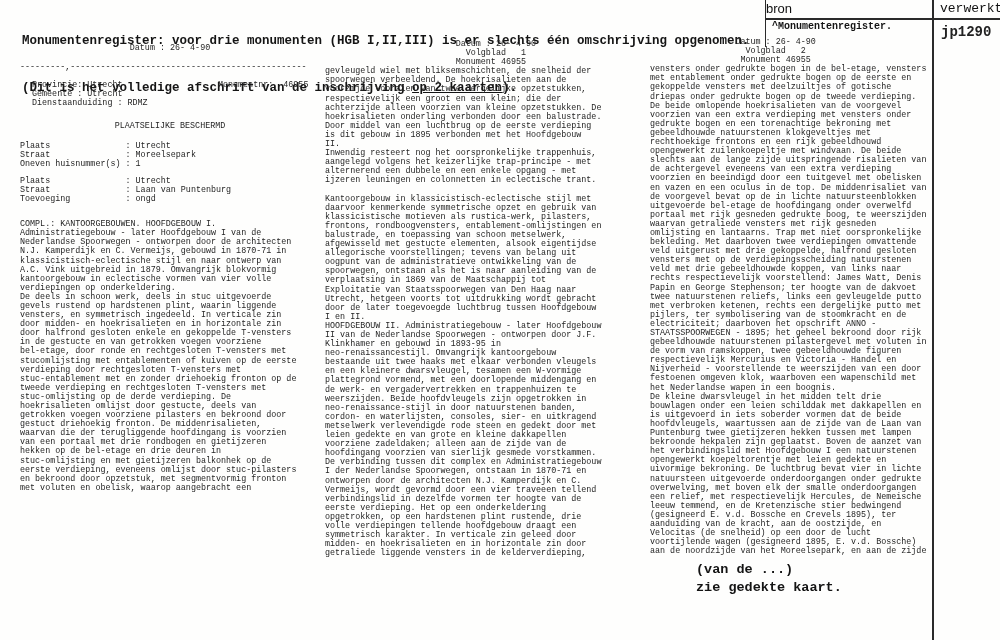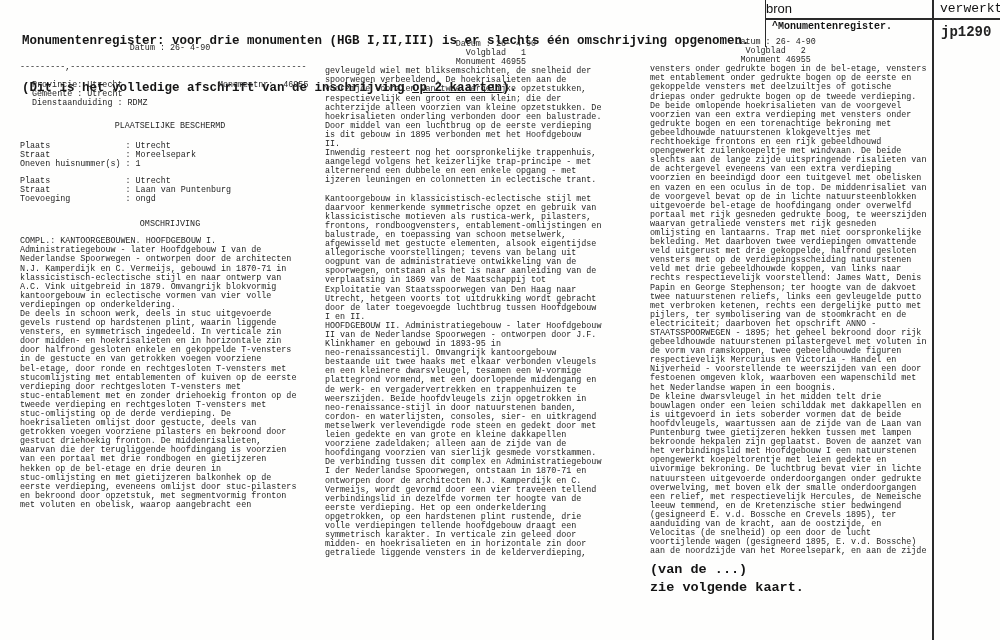--- a/index.html
+++ b/index.html
@@ -44,20 +44,21 @@
   .block{margin:0;font:inherit;white-space:pre;}
   .c{text-align:center;white-space:pre;}
   .mb10{margin-bottom:10px;}
   .mb8{margin-bottom:8px;}
   .mb14{margin-bottom:14px;margin-left:12px;}
   .mb16{margin-bottom:16px;}
   .divider{white-space:pre;overflow:hidden;margin-bottom:9px;letter-spacing:0;}
   .annot{
     font-size:13.5px;font-weight:bold;line-height:18px;color:#141414;
     white-space:pre;
+    margin-left:46px;
   }
   .annot-first{margin-top:5px;}
 </style>
 </head>
 <body>
 
 <div class="page">
 
   <div class="top-header">
     <div>Monumentenregister: voor drie monumenten (HGB I,II,III) is er slechts één omschrijving opgenomen.</div>
@@ -78,21 +79,20 @@
     <pre class="block mb14">Provincie: Utrecht                   Monumentnr:  46955
 Gemeente : Utrecht
 Dienstaanduiding : RDMZ</pre>
     <div class="c mb10">PLAATSELIJKE BESCHERMD</div>
     <pre class="block mb8">Plaats               : Utrecht
 Straat               : Moreelsepark
 Oneven huisnummer(s) : 1</pre>
     <pre class="block mb16">Plaats               : Utrecht
 Straat               : Laan van Puntenburg
 Toevoeging           : ongd</pre>
-    <div class="c mb8">OMSCHRIJVING</div>
     <pre class="block">COMPL.: KANTOORGEBOUWEN. HOOFDGEBOUW I.
 Administratiegebouw - later Hoofdgebouw I van de
 Nederlandse Spoorwegen - ontworpen door de architecten
 N.J. Kamperdijk en C. Vermeijs, gebouwd in 1870-71 in
 klassicistisch-eclectische stijl en naar ontwerp van
 A.C. Vink uitgebreid in 1879. Omvangrijk blokvormig
 kantoorgebouw in eclectische vormen van vier volle
 verdiepingen op onderkeldering.
 De deels in schoon werk, deels in stuc uitgevoerde
 gevels rustend op hardstenen plint, waarin liggende
@@ -230,16 +230,16 @@
 natuursteen uitgevoerde onderdoorgangen onder gedrukte
 overwelving, met boven elk der smalle onderdoorgangen
 een relief, met respectievelijk Hercules, de Nemeische
 leeuw temmend, en de Kretenzische stier bedwingend
 (gesigneerd E. v.d. Bossche en Crevels 1895), ter
 aanduiding van de kracht, aan de oostzijde, en
 Velocitas (de snelheid) op een door de lucht
 voortijlende wagen (gesigneerd 1895, E. v.d. Bossche)
 aan de noordzijde van het Moreelsepark, en aan de zijde</pre>
     <div class="annot annot-first">(van de ...)</div>
-    <div class="annot">zie volgende kaart.</div>
+    <div class="annot">zie gedekte kaart.</div>
   </div>
 
 </div>
 
 </body></html>

